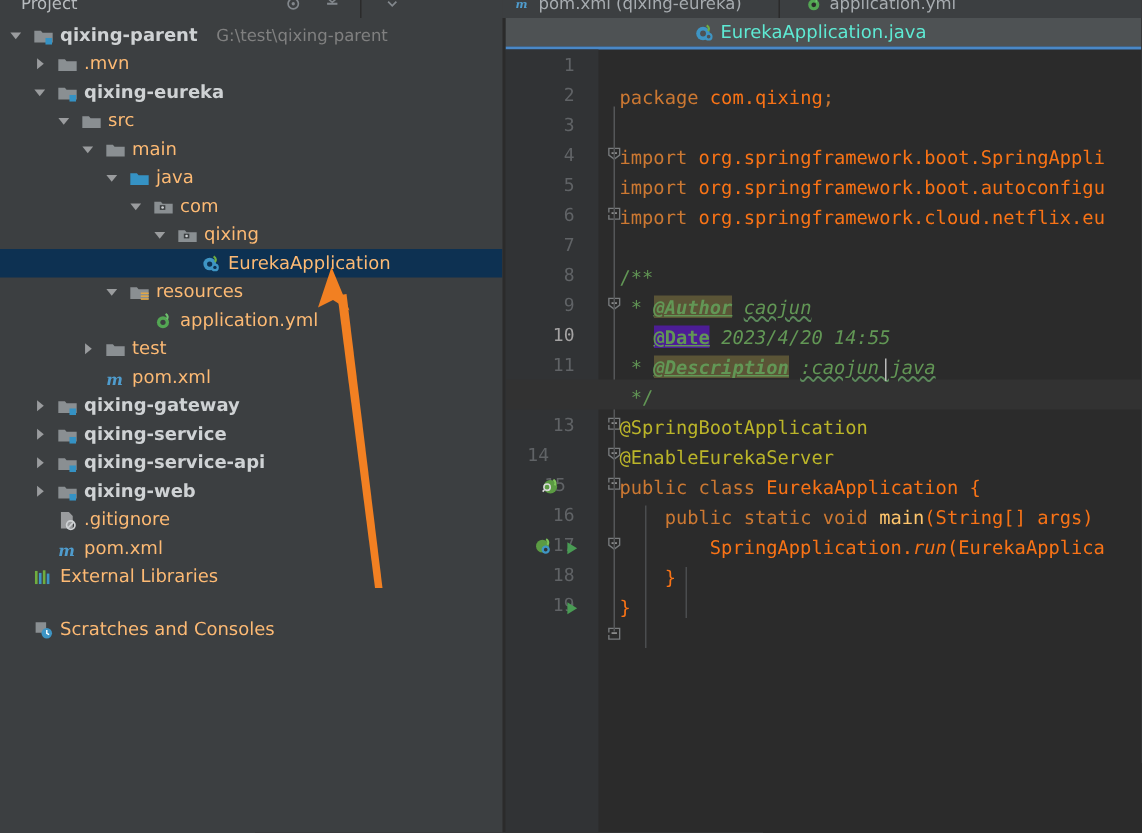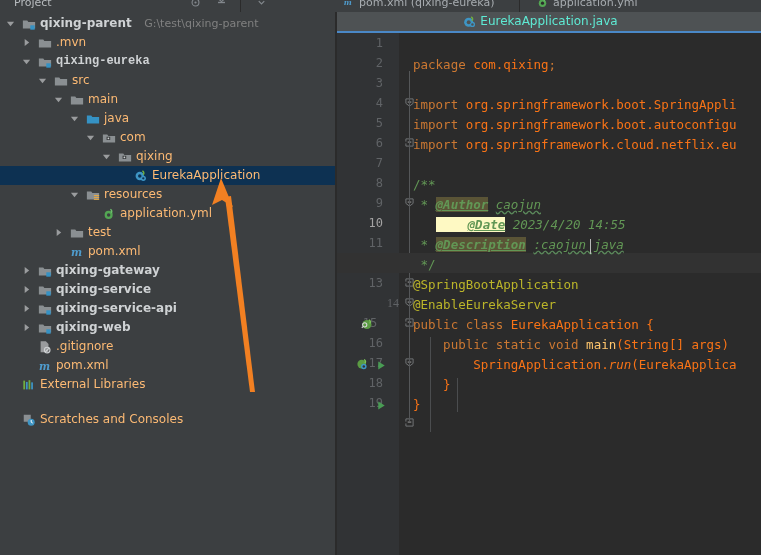--- a/index.html
+++ b/index.html
@@ -173,21 +173,21 @@
   .cline.hl-row {
     left: 0; width: 424px; height: 20px;
     background: #323232;
   }
   .kw   { color: #cc7832; }
   .id   { color: #f97316; }
   .ann  { color: #bbb529; }
   .cmt  { color: #629755; }
   .cmt-i{ color: #629755; font-style: italic; }
   .tagx { color: #629755; font-style: italic; font-weight: bold; text-decoration: underline; background: #5a5436; }
-  .tagy { color: #629755; font-style: italic; font-weight: bold; text-decoration: underline; background: #fef9c3; padding-left: 32px; }
+  .tagy { color: #629755; font-weight: bold; text-decoration: underline; background: #4c1d95; }
   .sq   { text-decoration: underline; text-decoration-style: wavy; text-decoration-color: #5b8a5b; }
   .mth  { color: #ffc66d; }
   .itl  { font-style: italic; }
   .caret {
     position: absolute;
     width: 1px; height: 15px;
     background: #bbbbbb;
   }
 
   
@@ -259,21 +259,21 @@
         </div>
         <div class="tree-row" style="top: 21px;">
           <svg class="twisty" style="left:22px" viewBox="0 0 10 10">
             <path d="M3 1l5 4-5 4z" fill="#9a9c9e"></path>
           </svg>
           <svg class="ticon" style="left:38px" viewBox="0 0 16 16">
             <path d="M1 4h5l1.3 1.6H15V13H1z" fill="#8a8f92"></path>
           </svg>
           <span class="tlabel" style="left:56px">.mvn</span>
         </div>
-        <div class="tree-row" style="top: 40px; font-family: Liberation Mono, monospace;">
+        <div class="tree-row" style="top: 40px;">
           <svg class="twisty" style="left:22px" viewBox="0 0 10 10">
             <path d="M1 3h8L5 8z" fill="#9a9c9e"></path>
           </svg>
           <svg class="ticon" style="left:38px" viewBox="0 0 16 16">
             <path d="M1 4h5l1.3 1.6H15V13H1z" fill="#8a8f92"></path>
             <rect x="9.5" y="9.5" width="5" height="5" fill="#3592c4"></rect>
           </svg>
           <span class="tlabel bold" style="left:56px">qixing-eureka</span>
         </div>
         <div class="tree-row" style="top: 59px;">
@@ -468,21 +468,21 @@
           <div class="lnum" style="top: 63px; left: 20px;">4</div>
           <div class="lnum" style="top: 83px; left: 20px;">5</div>
           <div class="lnum" style="top: 103px; left: 20px;">6</div>
           <div class="lnum" style="top: 123px; left: 20px;">7</div>
           <div class="lnum" style="top: 143px; left: 20px;">8</div>
           <div class="lnum" style="top: 163px; left: 20px;">9</div>
           <div class="lnum cur" style="top: 183px; left: 20px;">10</div>
           <div class="lnum" style="top: 203px; left: 20px;">11</div>
           <div class="lnum" style="top: 223px; left: 20px;">12</div>
           <div class="lnum" style="top: 243px; left: 20px;">13</div>
-          <div class="lnum" style="top: 263px; left: 36px; font-family: Liberation Serif, serif;">14</div>
+          <div class="lnum" style="top: 263px; left: 3px;">14</div>
           <div class="lnum" style="top: 283px; left: 20px; text-align: center;">15</div>
           <div class="lnum" style="top: 303px; left: 20px;">16</div>
           <div class="lnum" style="top: 323px; left: 20px;">17</div>
           <div class="lnum" style="top: 343px; left: 20px;">18</div>
           <div class="lnum" style="top: 363px; left: 20px;">19</div>
         </div>
 
       <svg class="fold" style="left:68px; top:65px" viewBox="0 0 10 10">
         <path d="M1 1h8v5l-4 3-4-3z" fill="none" stroke="#787b7d" stroke-width="1"></path>
         <rect x="3" y="4" width="4" height="1" fill="#aaaaaa"></rect>

